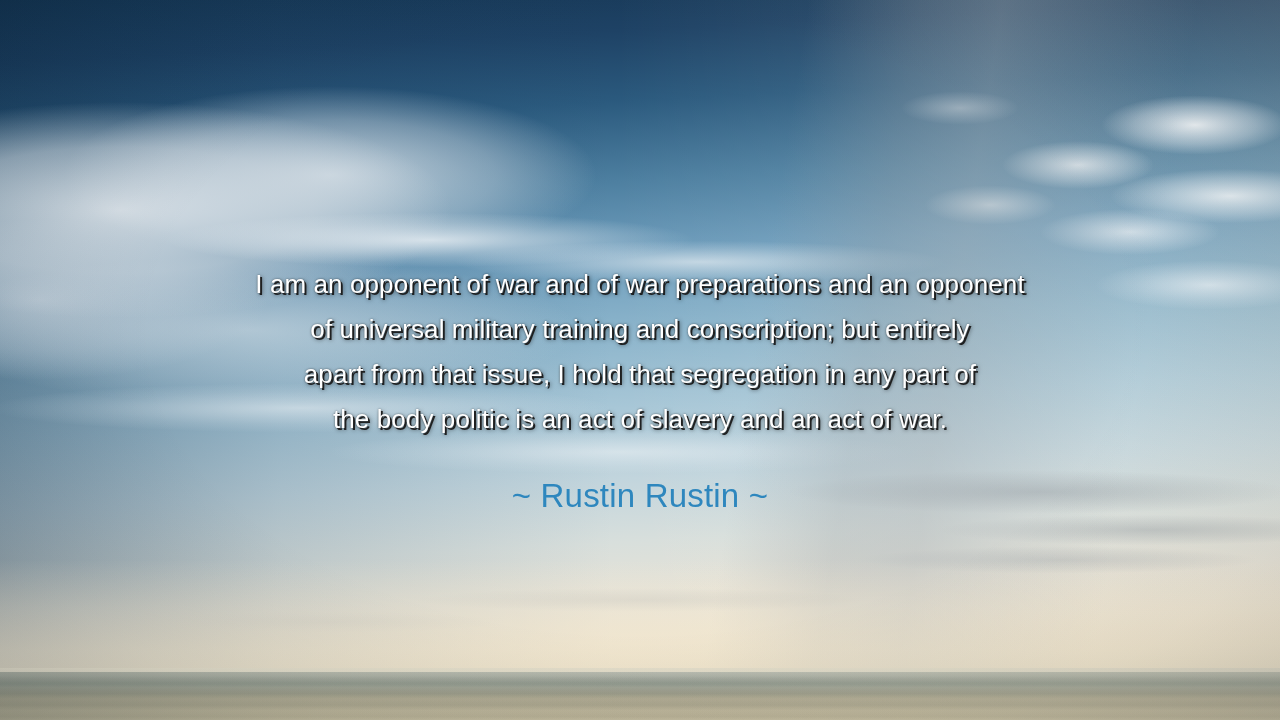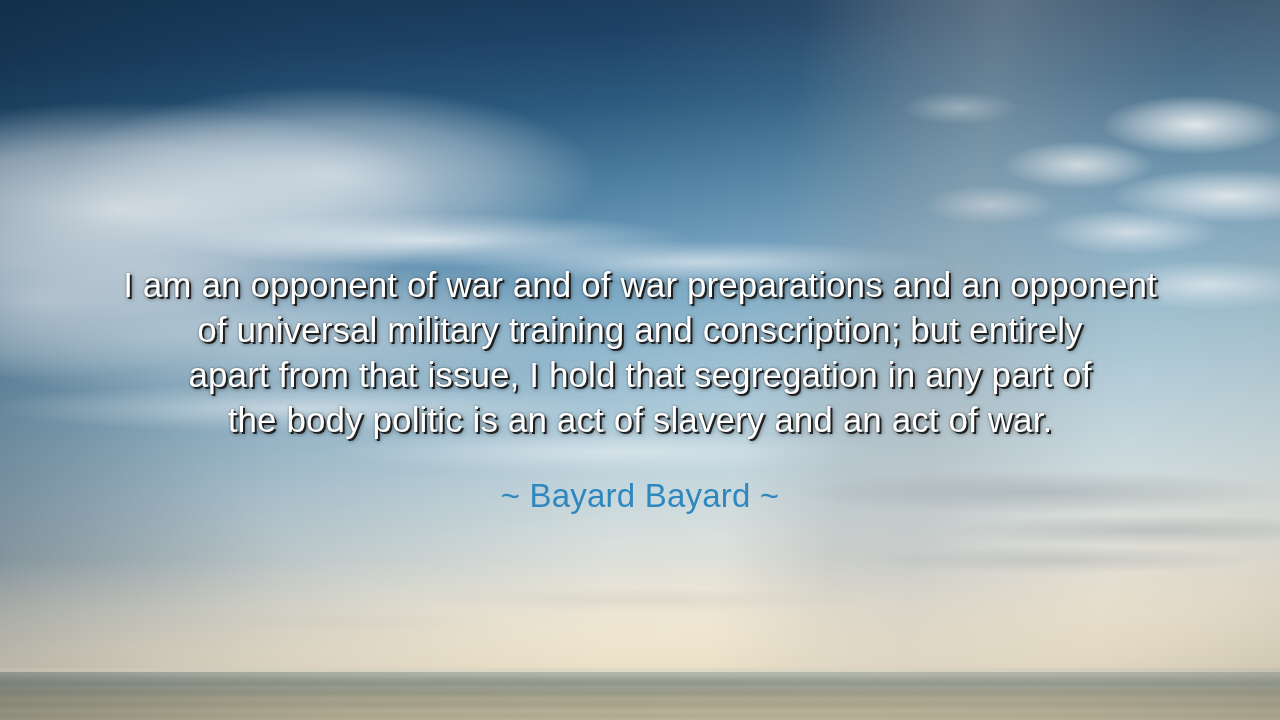--- a/index.html
+++ b/index.html
@@ -185,21 +185,21 @@
     left: 0;
     top: 262px;
     width: 1280px;
     text-align: center;
   }
 
   #quote-text {
     margin: 0;
     padding: 0 40px;
     color: #ffffff;
-    font-size: 35px;
+    font-size: 26px;
     line-height: 45px;
     font-weight: 400;
     letter-spacing: 0.1px;
     text-shadow:
       2px 2px 0 rgba(26,26,26,0.95),
       2px 2px 4px rgba(0,0,0,0.55),
       0 0 2px rgba(0,0,0,0.45);
     white-space: pre-line;
     text-align: center;
   }
@@ -230,16 +230,16 @@
   <div class="bg-layer" id="ground"></div>
   <div class="bg-layer" id="ground-streaks"></div>
   <div class="bg-layer" id="ground-tint"></div>
   <div class="bg-layer" id="vignette"></div>
 
   <div id="quote-block">
     <p id="quote-text">I am an opponent of war and of war preparations and an opponent
 of universal military training and conscription; but entirely
 apart from that issue, I hold that segregation in any part of
 the body politic is an act of slavery and an act of war.</p>
-    <p id="attribution">~ Bayard Bayard ~</p>
+    <p id="attribution">~ Rustin Rustin ~</p>
   </div>
 
 </div>
 
 </body></html>

